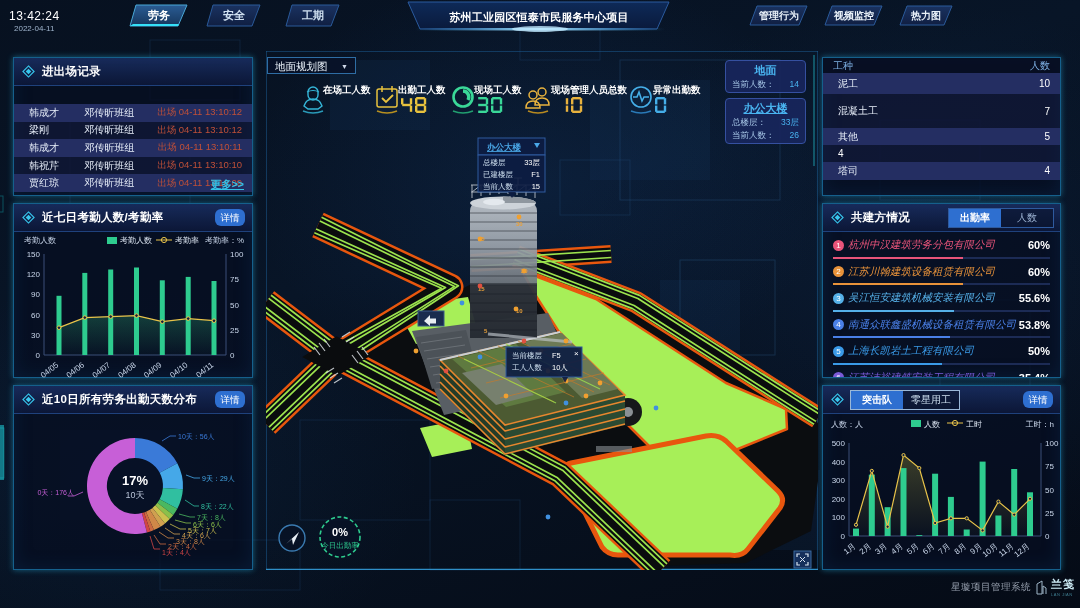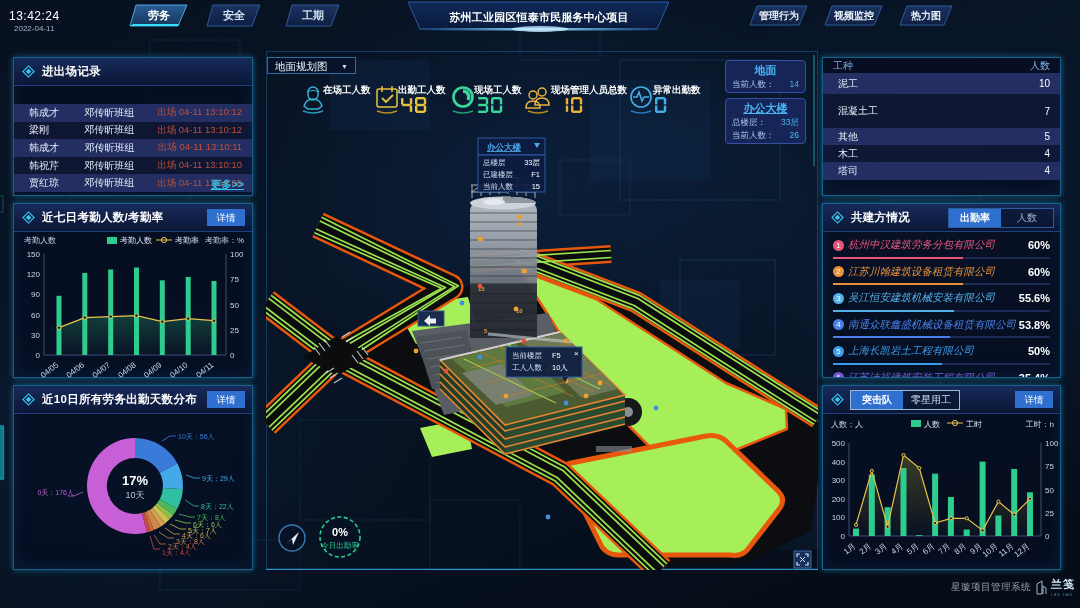--- a/index.html
+++ b/index.html
@@ -1,21 +1,21 @@
 <!DOCTYPE html>
 <html><head><meta charset="utf-8">
 <style>
 *{margin:0;padding:0;box-sizing:border-box}
 html,body{width:1080px;height:608px;overflow:hidden;background:#04070e;font-family:"Liberation Sans",sans-serif}
 #stage{position:relative;width:1080px;height:608px;background:radial-gradient(420px 300px at 540px 180px,rgba(30,85,160,.16),transparent 70%),radial-gradient(520px 400px at 920px 280px,rgba(28,75,140,.14),transparent 70%),radial-gradient(400px 300px at 140px 480px,rgba(22,70,120,.12),transparent 70%),linear-gradient(160deg,#071120 0%,#081527 40%,#050b16 100%);overflow:hidden}
 .panel{position:absolute;background:rgba(6,14,33,.78);border:1px solid #15608c;box-shadow:0 0 6px rgba(45,190,235,.45),inset 0 0 18px rgba(15,60,110,.28)}
 .phead{position:relative;height:28px;display:flex;align-items:center;padding:0 8px;background:linear-gradient(180deg,rgba(24,44,94,.92),rgba(12,24,58,.85));border-bottom:1px solid rgba(40,90,160,.5)}
 .ptitle{color:#fff;font-weight:700;font-size:11.5px;letter-spacing:.3px;margin-left:7px}
 .dicon{width:13px;height:13px;flex:0 0 13px}
-.btn{position:absolute;right:7px;top:5px;width:38px;height:17px;background:#2e6fd0;color:#fff;font-size:9.5px;text-align:center;line-height:17px;border-radius:0}
+.btn{position:absolute;right:7px;top:5px;width:30px;height:17px;background:#2e6fd0;color:#fff;font-size:9.5px;text-align:center;line-height:17px;border-radius:6px}
 .trow{display:flex;align-items:center;height:17.6px;font-size:10px;color:#e6edf8;padding:0 10px 0 15px;white-space:nowrap}
 .trow.odd{background:#242e62}
 .trow.even{background:rgba(22,30,66,.55)}
 .red{color:#c05038;white-space:nowrap;font-size:9.5px}
 .tbl-h{display:flex;align-items:center;height:15px;font-size:10px;color:#7fb2e6;padding:0 10px;background:rgba(8,14,34,.9)}
 </style></head>
 <body>
 <div id="stage">
 
 <svg id="bgdeco" width="1080" height="608" style="position:absolute;left:0;top:0">
@@ -268,21 +268,20 @@
       </div>
   <div class="trow even" style="height:34px">
         <span style="flex:1">混凝土工</span>
         <span style="color:#fff">7</span>
       </div>
   <div class="trow odd" style="height:17.2px">
         <span style="flex:1">其他</span>
         <span style="color:#fff">5</span>
       </div>
   <div class="trow even" style="height:17.2px">
-        <span style="flex:1">木工</span>
         <span style="color:#fff">4</span>
       </div>
   <div class="trow odd" style="height:17.2px">
         <span style="flex:1">塔司</span>
         <span style="color:#fff">4</span>
       </div>
 </div>
 
 <div class="panel" id="rp2" style="left:822px;top:203px;width:239px;height:175px;overflow:hidden">
   <div class="phead">

